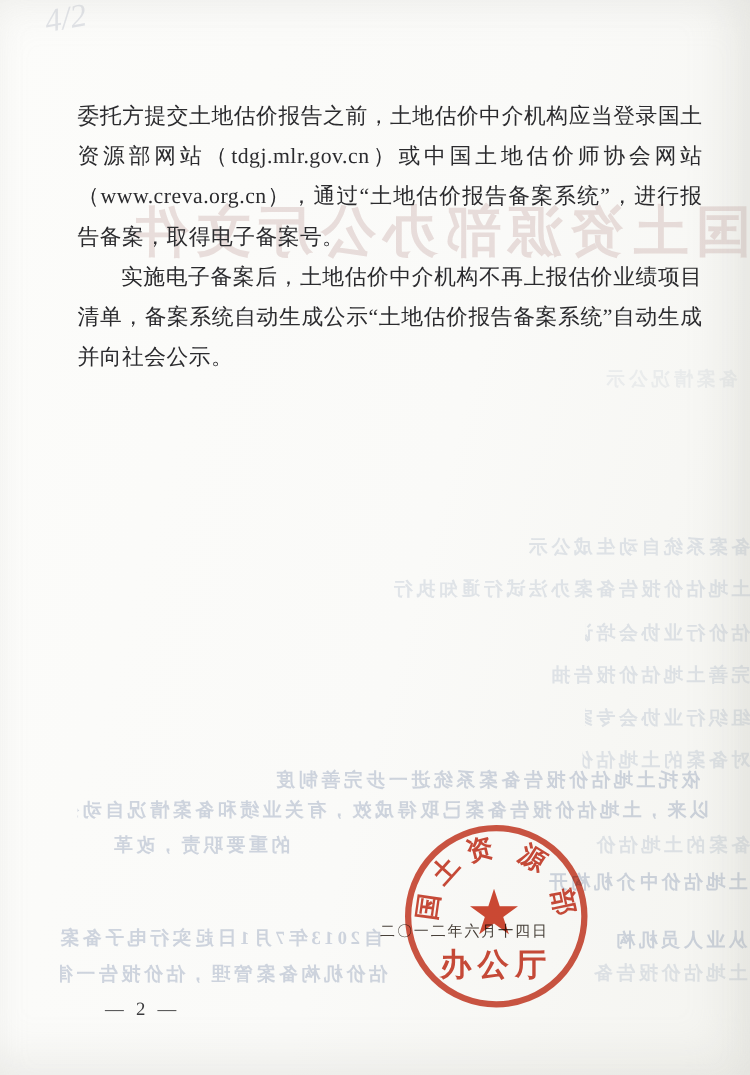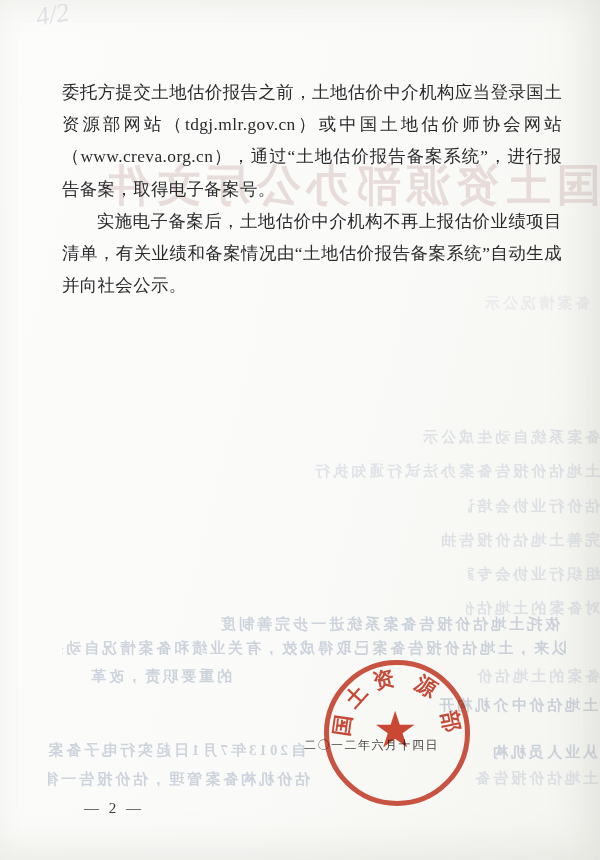--- a/index.html
+++ b/index.html
@@ -97,32 +97,33 @@
       <div class="bleed-line" style="left: 458px; top: 667px; width: 142px;">备案的土地估价</div>
       <div class="bleed-line d2" style="left: 438px; top: 696px; width: 160px;">土地估价中介机构开展</div>
       <div class="bleed-line d2" style="left: 48px; top: 741px; width: 258px;">自2013年7月1日起实行电子备案</div>
       <div class="bleed-line d2" style="left: 478px; top: 743px; width: 120px;">从业人员机构</div>
       <div class="bleed-line d2" style="left: 48px; top: 770px; width: 262px;">估价机构备案管理，估价报告一律</div>
       <div class="bleed-line" style="left: 455px; top: 769px; width: 143px;">土地估价报告备</div>
     </div>
 
   <div class="body-text" id="paragraphs">
       <p class="no-indent">委托方提交土地估价报告之前，土地估价中介机构应当登录国土资源部网站（tdgj.mlr.gov.cn）或中国土地估价师协会网站（www.creva.org.cn），通过“土地估价报告备案系统”，进行报告备案，取得电子备案号。</p>
-      <p>实施电子备案后，土地估价中介机构不再上报估价业绩项目清单，有关业绩和备案情况由“土地估价报告备案系统”自动生成并向社会公示。</p>
+      <p>实施电子备案后，土地估价中介机构不再上报估价业绩项目清单，备案系统自动生成公示“土地估价报告备案系统”自动生成并向社会公示。</p>
     </div>
 
   <div class="issue-date">二〇一二年六月十四日</div>
 
   <div class="stamp">
     <div class="ring"></div>
     <div class="star">★</div>
     <div id="seal-arc">
         <span class="arc-char" style="--a: -82deg;">国</span>
         <span class="arc-char" style="--a: -48deg;">土</span>
         <span class="arc-char" style="--a: -14deg;">资</span>
         <span class="arc-char" style="--a: 32deg;">源</span>
         <span class="arc-char" style="--a: 78deg;">部</span>
       </div>
+    <div class="seal-bottom">办公厅</div>
   </div>
 
   <div class="page-number">— 2 —</div>
 
 </div>
 
 </body></html>

